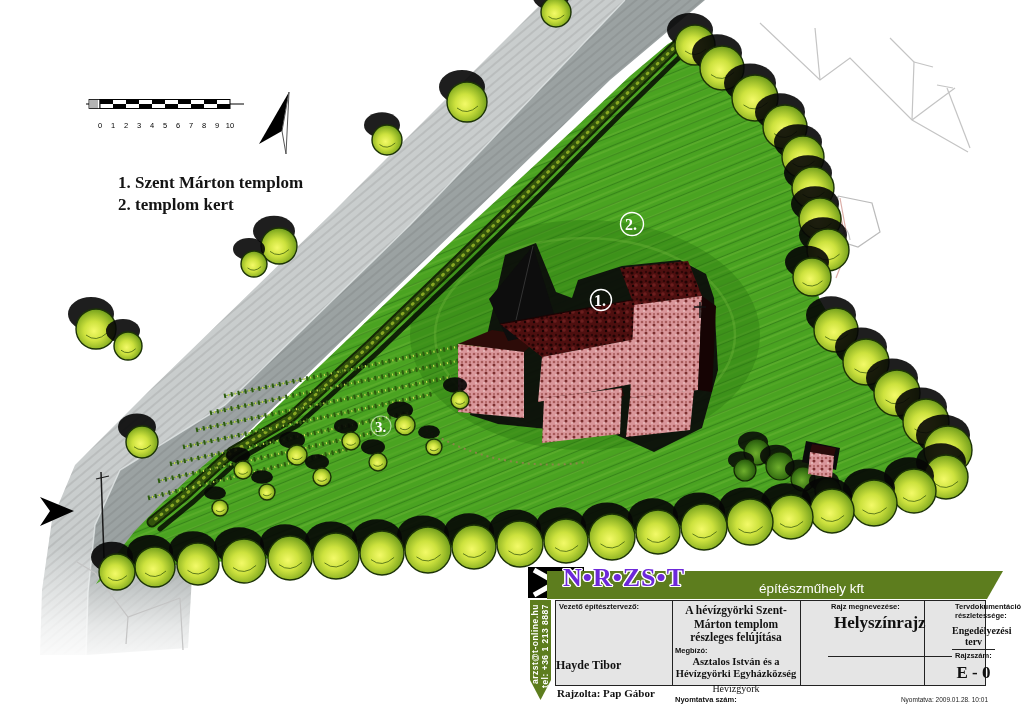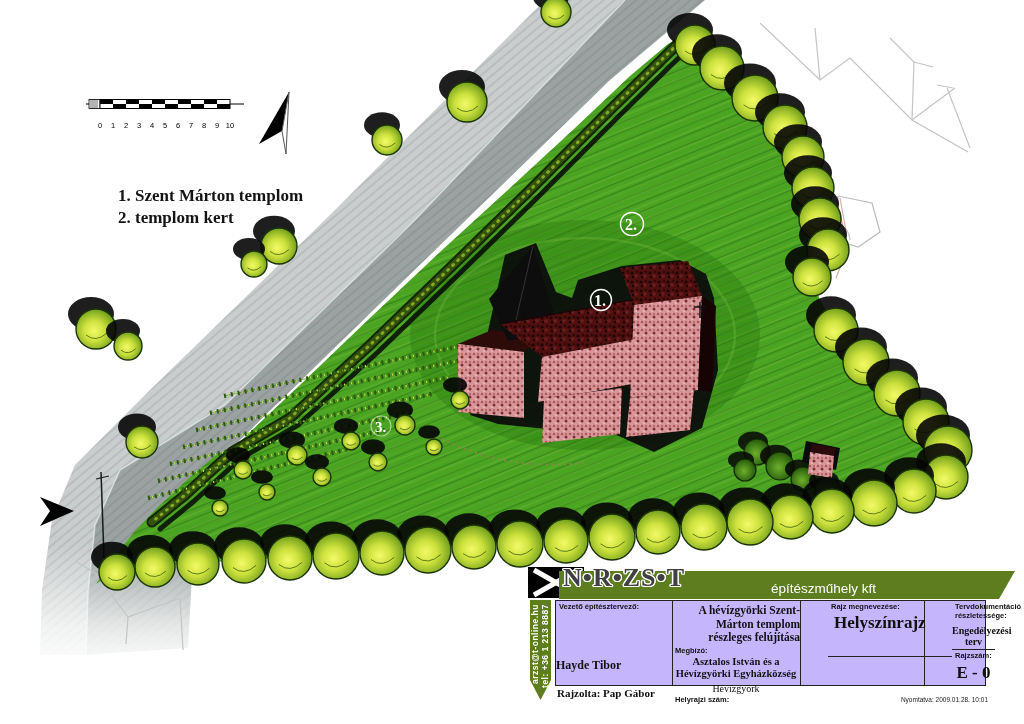--- a/index.html
+++ b/index.html
@@ -1,53 +1,53 @@
 <!DOCTYPE html>
 <html><head>
 <meta charset="utf-8">
 <style>
   html,body{margin:0;padding:0;background:#e8e8e8;}
   #stage{position:relative;width:1024px;height:724px;background:#ffffff;overflow:hidden;
          font-family:"Liberation Sans",sans-serif;}
   #plan-svg{position:absolute;left:0;top:0;}
   
   #legend{position:absolute;left:118px;top:172px;color:#141414;
-          font-family:"Liberation Serif",serif;font-weight:bold;font-size:17px;line-height:22px;margin-top:13px;}
+          font-family:"Liberation Serif",serif;font-weight:bold;font-size:17px;line-height:22px;}
   
   #titleblock{position:absolute;left:527px;top:565px;width:497px;height:150px;font-size:10px;color:#111;}
   .tb-abs{position:absolute;}
   #logo-square{left:1px;top:2px;width:56px;height:31px;background:#000;}
-  #banner{left:32px;top:6px;width:456px;height:28px;background:#5d7d1e;
+  #banner{left:20px;top:6px;width:456px;height:28px;background:#5d7d1e;
           clip-path:polygon(0 0,100% 0,calc(100% - 16px) 100%,0 100%);}
   #logo-text{left:36px;top:-2px;font-family:"Liberation Serif",serif;font-weight:bold;font-size:26px;
-             letter-spacing:1px;color:#404040;
+             letter-spacing:1px;color:#6d28d9;
              text-shadow:-1.4px 0 #fff,1.4px 0 #fff,0 -1.4px #fff,0 1.4px #fff,-1px -1px #fff,1px 1px #fff,-1px 1px #fff,1px -1px #fff;}
   #company-name{left:212px;top:10px;color:#fff;font-size:13.5px;font-weight:normal;}
   #banner-address{right:0;top:3px;width:250px;padding-right:22px;text-align:right;color:#fff;
                   font-weight:bold;font-size:9.3px;line-height:11.5px;}
   #ribbon{left:3px;top:35px;width:21px;height:100px;background:#5d7d1e;
           clip-path:polygon(0 0,100% 0,100% 80%,50% 100%,0 80%);}
   .ribbon-line{position:absolute;top:4px;writing-mode:vertical-rl;transform:rotate(180deg);
                color:#fff;font-weight:bold;font-size:8.5px;letter-spacing:.5px;white-space:nowrap;}
   #ribbon-line-1{left:0px;} #ribbon-line-2{left:10px;}
-  #tb-table{left:28px;top:35px;width:429px;height:84px;border:1px solid #222;background:#c4b5fd;}
+  #tb-table{left:28px;top:35px;width:429px;height:84px;border:1px solid #222;background:#e5e5e5;}
   .col{position:absolute;top:0;height:100%;}
   #col1{left:0;width:116px;border-right:1px solid #222;}
   #col2{left:116px;width:128px;border-right:1px solid #222;}
   #col3{left:244px;width:124px;border-right:1px solid #222;}
   #col4{left:368px;width:43px;}
   .cell{position:absolute;left:0;width:100%;margin-left:28px;}
   #col3-top{top:0;height:55px;border-bottom:1px solid #222;}
   #col3-bot{top:56px;height:28px;}
   #col4-top{top:0;height:48px;border-bottom:1px solid #222;}
   #col4-bot{top:49px;height:35px;}
   .lbl{font-weight:bold;font-size:7.5px;color:#111;margin:2px 0 0 3px;line-height:8.5px;}
   .serifb{font-family:"Liberation Serif",serif;font-weight:bold;}
   #architect-name{position:absolute;bottom:12px;width:100%;font-size:12px;}
-  #project-title{margin-top:3px;text-align:right;font-size:11.5px;line-height:13.5px;}
+  #project-title{margin-top:3px;text-align:center;font-size:11.5px;line-height:13.5px;}
   #client-name{text-align:center;font-size:10.5px;line-height:12px;margin-top:1px;}
   #client-place{text-align:center;font-family:"Liberation Serif",serif;font-size:10px;margin-top:3px;}
   #drawing-name{margin:1px 0 0 6px;font-size:17px;}
   #scale-value{margin:0 0 0 6px;font-size:15px;}
   #doc-detail{ text-align:center;font-size:10px;line-height:11px;margin-top:5px;}
   #drawing-no{text-align:center;font-size:17px;margin-top:2px;}
   #drawn-by{left:30px;top:122px;font-family:"Liberation Serif",serif;font-weight:bold;font-size:11px;}
   #printed-line{right:36px;top:131px;font-size:6.5px;color:#222;}
 </style>
 </head>
@@ -461,21 +461,21 @@
   <div id="tb-table" class="tb-abs">
     <div id="col1" class="col">
       <div class="lbl">Vezető építésztervező:</div>
       <div id="architect-name" class="serifb">Hayde Tibor</div>
     </div>
     <div id="col2" class="col">
       <div id="project-title" class="serifb">A hévízgyörki Szent-Márton templom részleges felújítása</div>
       <div class="lbl">Megbízó:</div>
       <div id="client-name" class="serifb">Asztalos István és a Hévízgyörki Egyházközség</div>
       <div id="client-place">Hévízgyörk</div>
-      <div class="lbl">Helyrajzi szám:</div>
+      <div class="lbl">Nyomtatva szám:</div>
     </div>
     <div id="col3" class="col">
       <div id="col3-top" class="cell">
         <div class="lbl">Rajz megnevezése:</div>
         <div id="drawing-name" class="serifb">Helyszínrajz</div>
       </div>
     </div>
     <div id="col4" class="col">
       <div id="col4-top" class="cell">
         <div class="lbl">Tervdokumentáció részletessége:</div>

